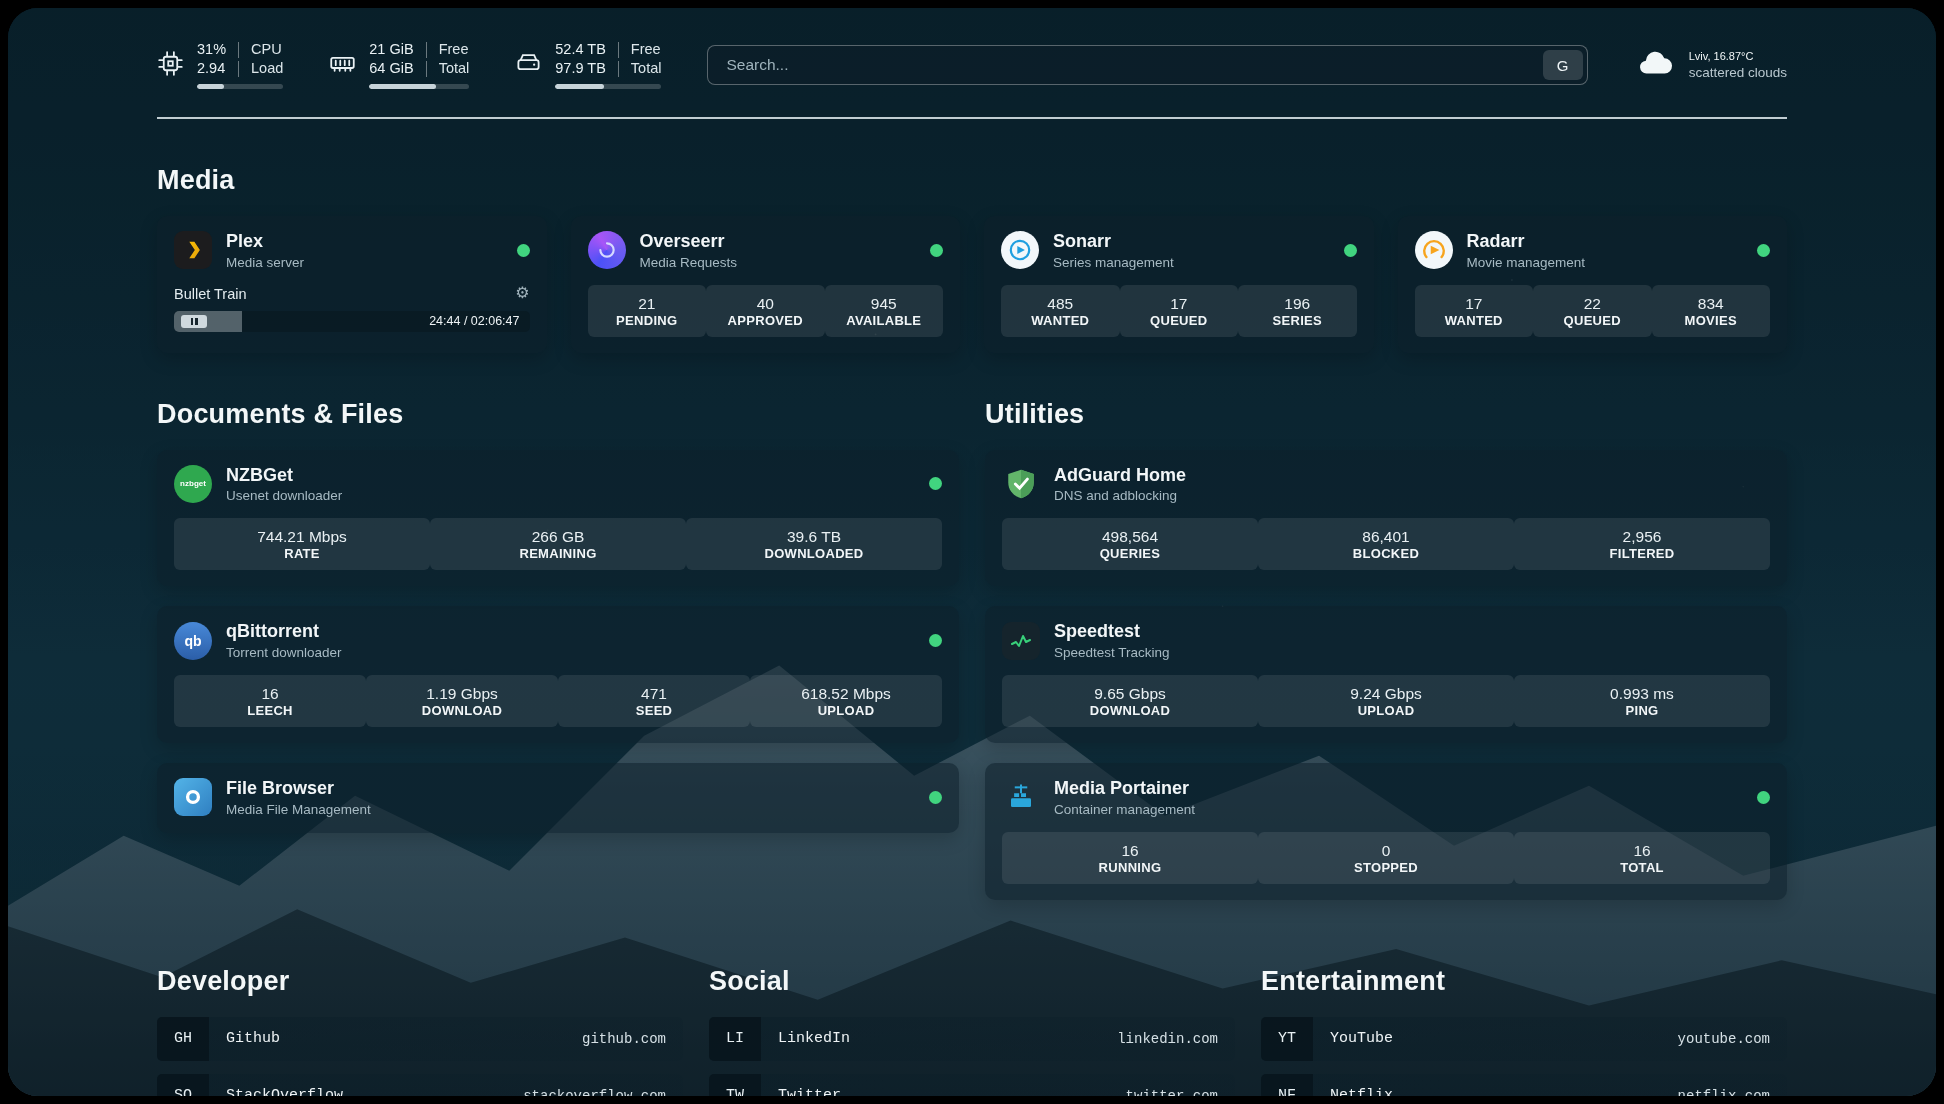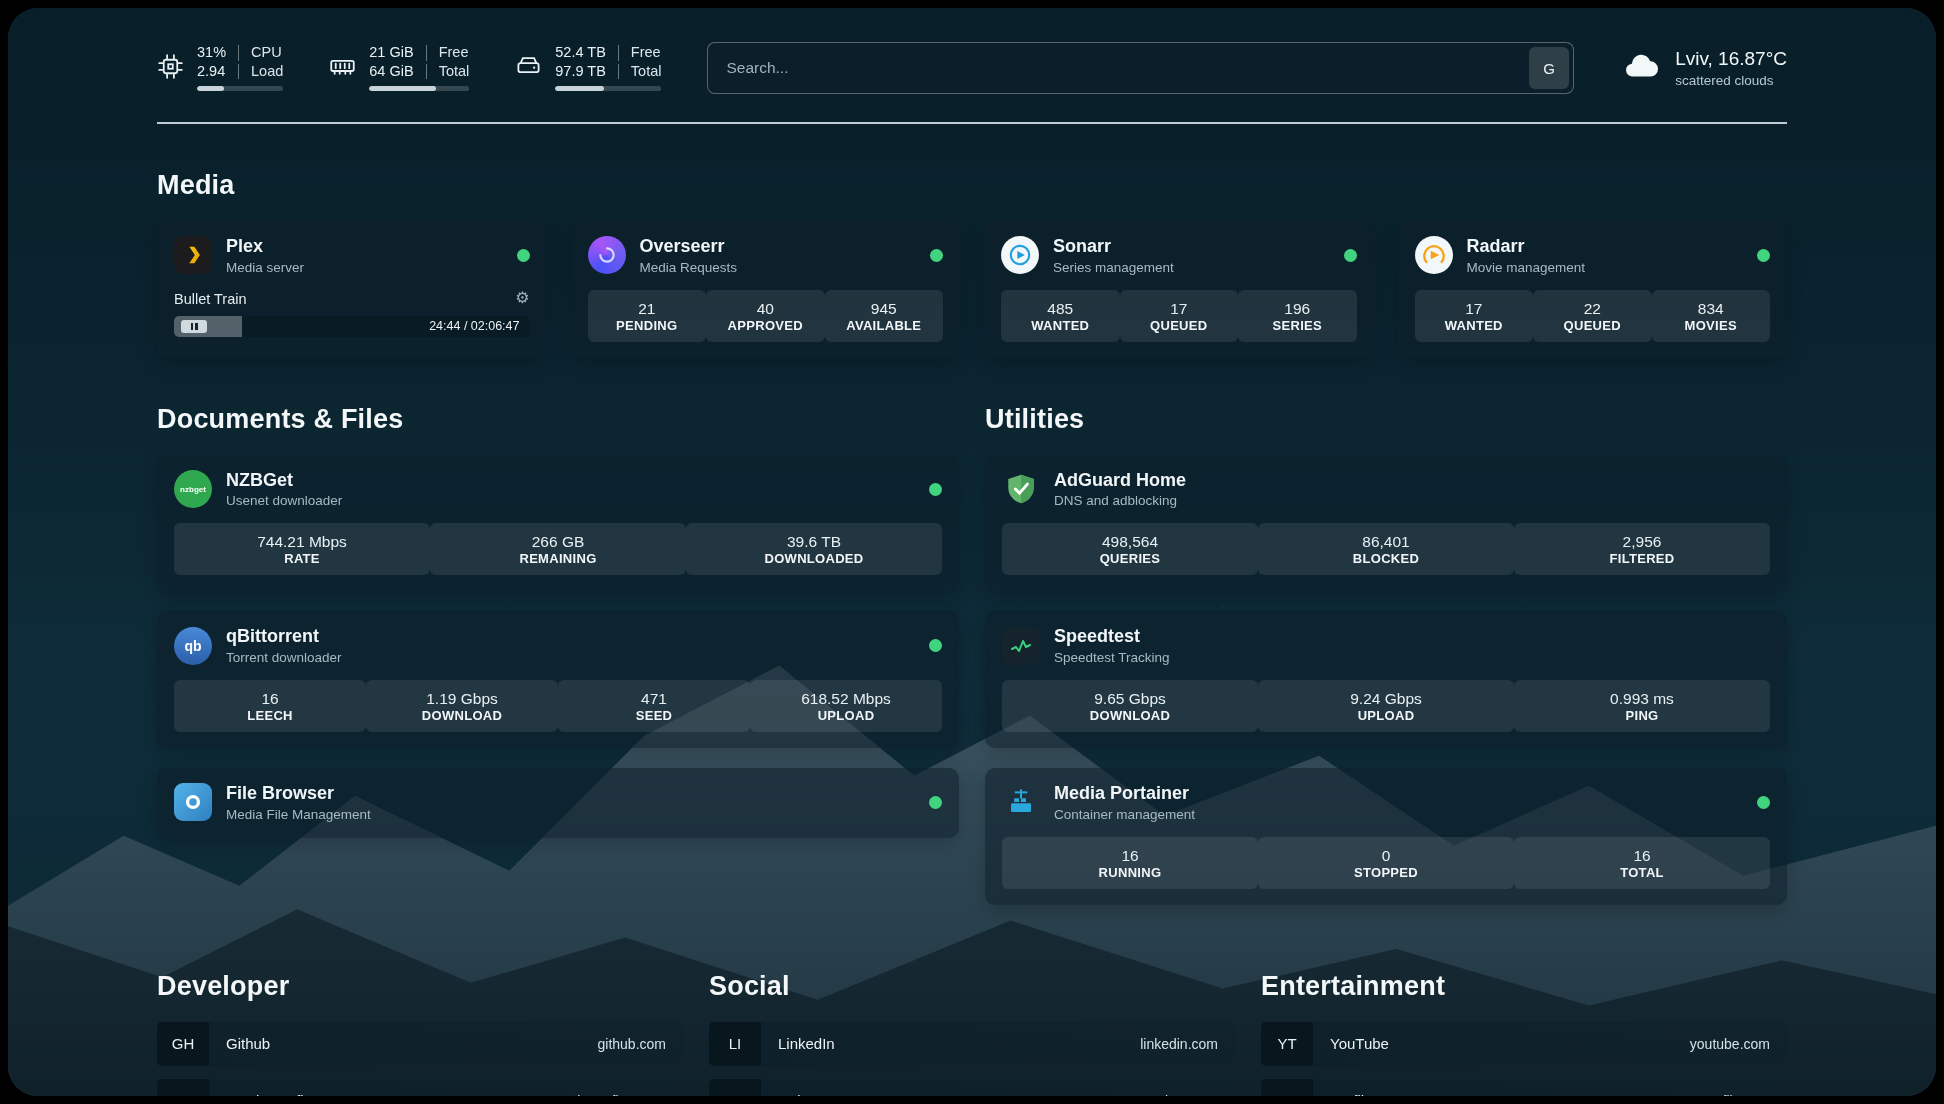--- a/index.html
+++ b/index.html
@@ -40,32 +40,32 @@
   .topbar { display:flex; align-items:center; }
   .resources { display:flex; gap:46px; align-items:center; }
   .res { display:flex; gap:13px; align-items:center; color:#e9f1f4; }
   .res-grid { display:grid; grid-template-columns:auto auto; column-gap:0; row-gap:3px; font-size:14.5px; line-height:1.1; }
   .res-val { padding-right:12px; }
   .res-lab { padding-left:12px; border-left:1px solid rgba(255,255,255,.4); color:#dce6ea; }
   .res-bar { margin-top:7px; height:5px; border-radius:3px; background:rgba(255,255,255,.18); overflow:hidden; }
   .res-fill { height:100%; background:#c7d3d9; border-radius:3px; }
   .searchwrap { flex:1; margin:0 46px; position:relative; }
   .searchwrap input {
-    width:100%; height:52px; background:rgba(12,30,40,.55); border:1px solid rgba(255,255,255,.32);
+    width:100%; height:40px; background:rgba(12,30,40,.55); border:1px solid rgba(255,255,255,.32);
     border-radius:8px; color:#eef4f6; font-size:15.5px; padding:0 60px 0 18px; outline:none;
     font-family:"Liberation Sans", sans-serif;
   }
   .searchwrap input::placeholder { color:#9fb3bc; }
   .search-btn {
     position:absolute; right:5px; top:5px; bottom:5px; width:40px; border:none; cursor:pointer;
     background:rgba(255,255,255,.15); border-radius:6px; color:#eef4f6; font-size:15px;
     display:flex; align-items:center; justify-content:center; font-family:"Liberation Sans", sans-serif;
   }
   .weather { display:flex; gap:13px; align-items:center; color:#f2f7f8; }
-  .weather-loc { font-size:19px; }
+  .weather-loc { font-size:11px; }
   .weather-cond { font-size:13.5px; color:#b9c8cf; margin-top:3px; }
   .divider { margin-top:28px; border-top:2px solid rgba(226,236,240,.85); }
 
   
   .sec-title { font-size:27px; font-weight:600; color:#f3f7f8; margin:46px 0 20px; letter-spacing:.2px; }
 
   .card {
     background:rgba(12,31,41,.55); border-radius:10px; padding:15px 17px 16px;
     box-shadow:0 6px 18px rgba(0,0,0,.18); display:flex; flex-direction:column;
   }
@@ -97,21 +97,21 @@
   .cols { display:flex; gap:26px; align-items:flex-start; }
   .col { flex:1; min-width:0; }
   .col .card { margin-bottom:20px; }
   .col .sec-title { margin-top:46px; }
 
   
   .bm-cols { display:flex; gap:26px; margin-bottom:34px; }
   .bm-col { flex:1; min-width:0; }
   .bm-list { display:flex; flex-direction:column; gap:13px; }
   .bm { display:flex; align-items:center; height:44px; border-radius:5px; overflow:hidden; cursor:pointer;
-        background:linear-gradient(90deg, rgba(12,31,41,.62), rgba(12,31,41,.28)); }
+        background:linear-gradient(90deg, rgba(12,31,41,.62), rgba(12,31,41,.28));font-family:Liberation Mono, monospace; }
   .bm-abbr { width:52px; align-self:stretch; background:rgba(7,20,27,.8); color:#e8f0f3; display:flex; align-items:center; justify-content:center; font-size:15px; flex:none; }
   .bm-name { padding-left:17px; font-size:15px; color:#eef3f5; }
   .bm-url { margin-left:auto; padding-right:17px; font-size:14px; color:#d5e0e5; }
 
   
   .ic-plex { background:#1c1c1e; }
   .ic-overseerr { background:conic-gradient(from 210deg,#4c51f7,#a855f7,#6d5cf0,#4c51f7); border-radius:50%; }
   .ic-sonarr, .ic-radarr { background:#f2f7fa; border-radius:50%; }
   .ic-nzbget { background:#2fa84f; border-radius:50%; color:#fff; font-size:8px; font-weight:700; }
   .ic-qbit { background:linear-gradient(180deg,#4889d8,#2b5ea8); border-radius:50%; color:#fff; font-size:14px; font-weight:700; }

